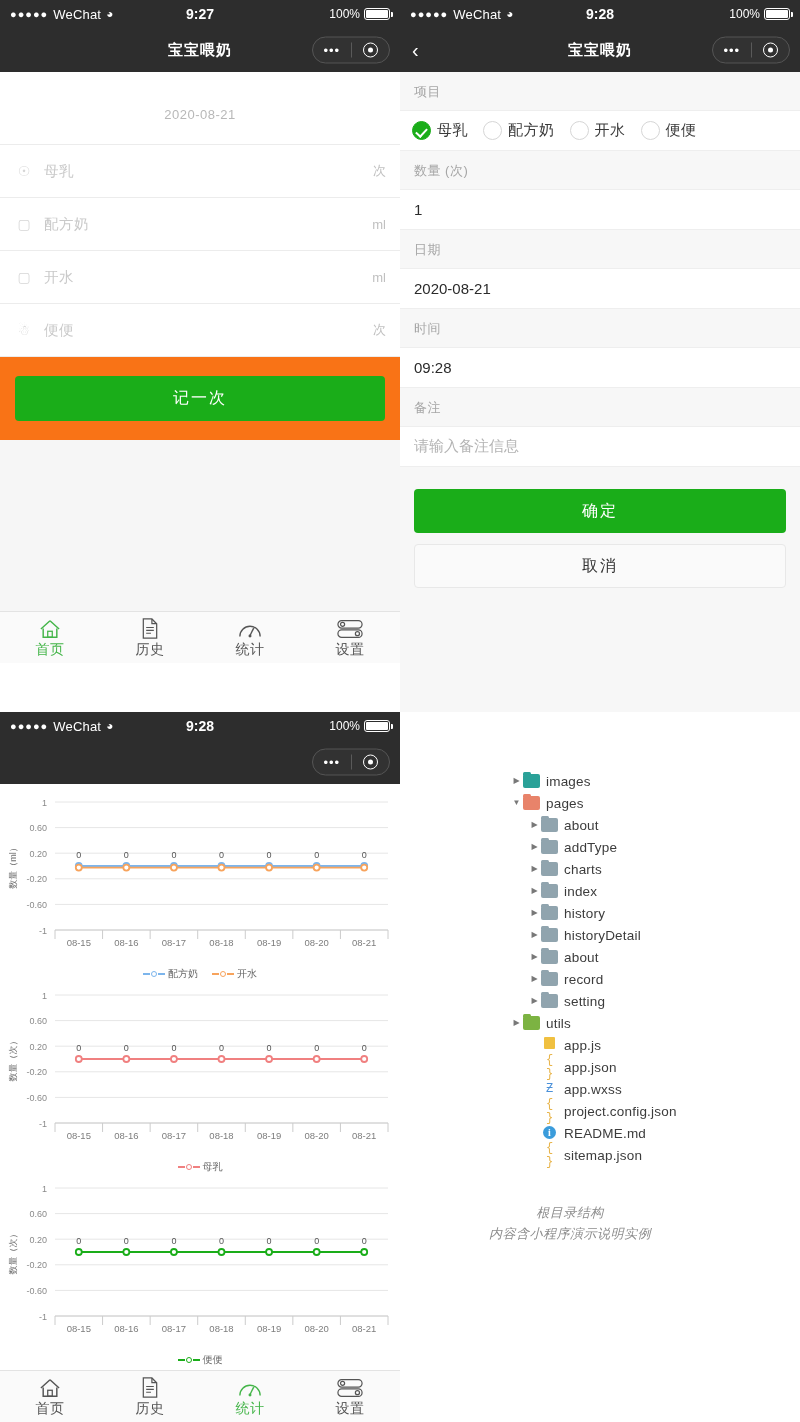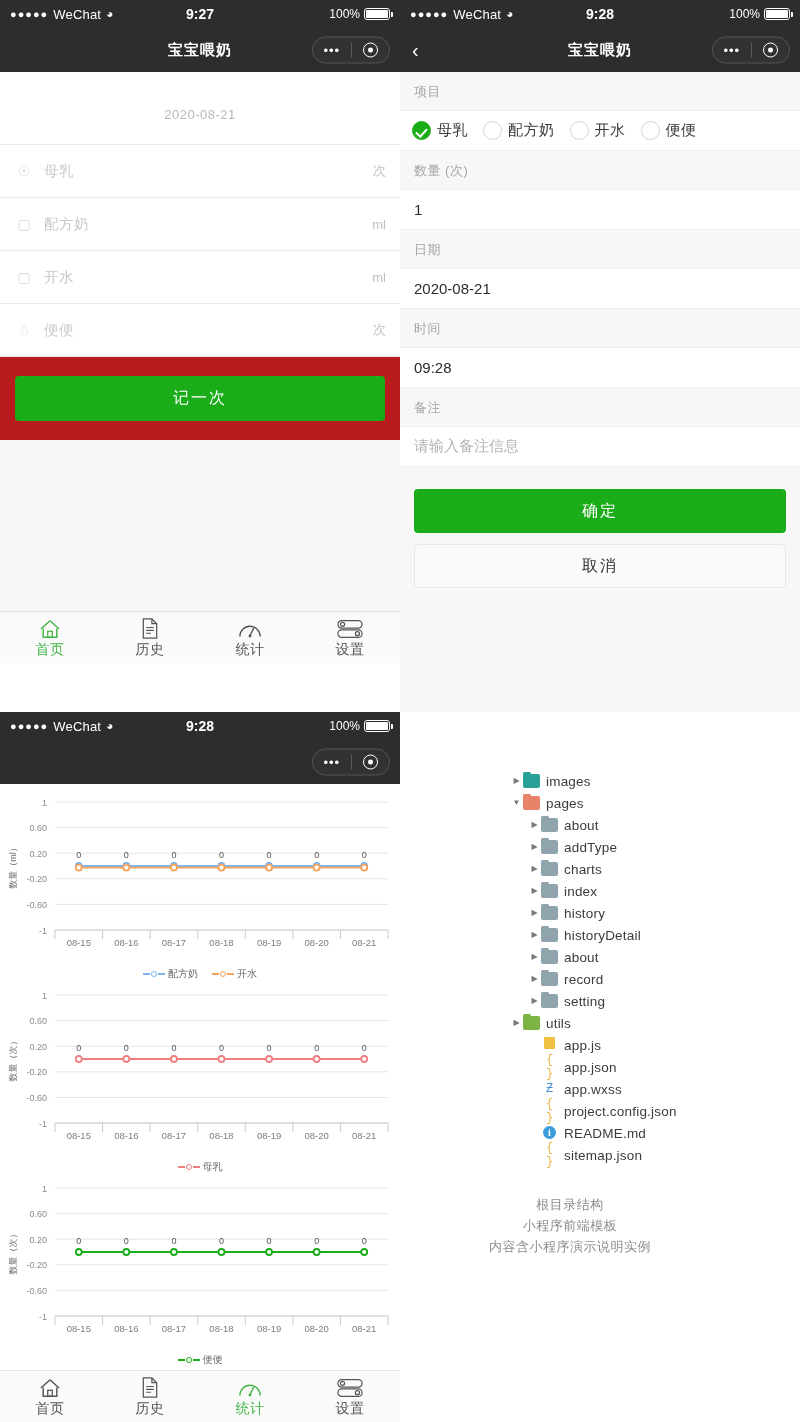--- a/index.html
+++ b/index.html
@@ -75,21 +75,21 @@
     height:53px; display:flex; align-items:center;
     padding:0 14px; border-bottom:1px solid #ececec; background:#fff;
   }
   .row-ico {
     width:20px; height:20px; margin-right:10px; opacity:.3;
     display:flex; align-items:center; justify-content:center; font-size:14px; color:#777;
   }
   .row-label { font-size:14.5px; color:#c9c9c9; flex:1; letter-spacing:.5px;}
   .row-unit { font-size:13px; color:#c0c0c0; }
 
-  .btn-wrap { padding:19px 15px; background:#b91c1c; }
+  .btn-wrap { padding:19px 15px; background:#f97316; }
   .btn-green {
     height:45px; background:#1aad19; border-radius:4px; color:#fff;
     display:flex; align-items:center; justify-content:center;
     font-size:16px; letter-spacing:2px;
   }
 
   
   .tabbar {
     height:52px; border-top:1px solid #e3e3e3; background:#fafafa;
     display:flex; align-items:center;
@@ -164,22 +164,22 @@
   .folder::before{
     content:""; position:absolute; left:0; top:-2.5px; width:7px; height:3px;
     border-radius:1.5px 1.5px 0 0;
   }
   .fname { letter-spacing:.2px; }
   .ftxt-ico {
     width:17px; margin-right:6px; flex:none; font-size:12px; text-align:center;
     font-family:"Liberation Mono", monospace;
   }
   .tree-note {
-    margin-top:28px; text-align:center; color:#8c8c8c; font-size:13px; line-height:21px;
-    letter-spacing:.5px; padding-right:60px;
+    margin-top:36px; text-align:center; color:#8c8c8c; font-size:13px; line-height:21px;
+    letter-spacing:.5px; padding-right:60px;font-style:italic;
   }
 </style>
 </head>
 <body>
 
 <div class="page">
 
   <div class="panel" id="p-home">
 
     <div class="statusbar">
@@ -735,18 +735,17 @@
           <span class="fname">README.md</span>
         </div>
         <div class="tnode" style="padding-left: 18px;">
           <span class="arrow none">▶</span>
           <span class="ftxt-ico" style="color: rgb(232, 180, 74);">{ }</span>
           <span class="fname">sitemap.json</span>
         </div>
       </div>
     <div class="tree-note" id="tree-note">
         <div>根目录结构</div>
-        <div>小程序前端模板</div>
         <div>内容含小程序演示说明实例</div>
       </div>
   </div>
 
 </div>
 
 </body></html>

